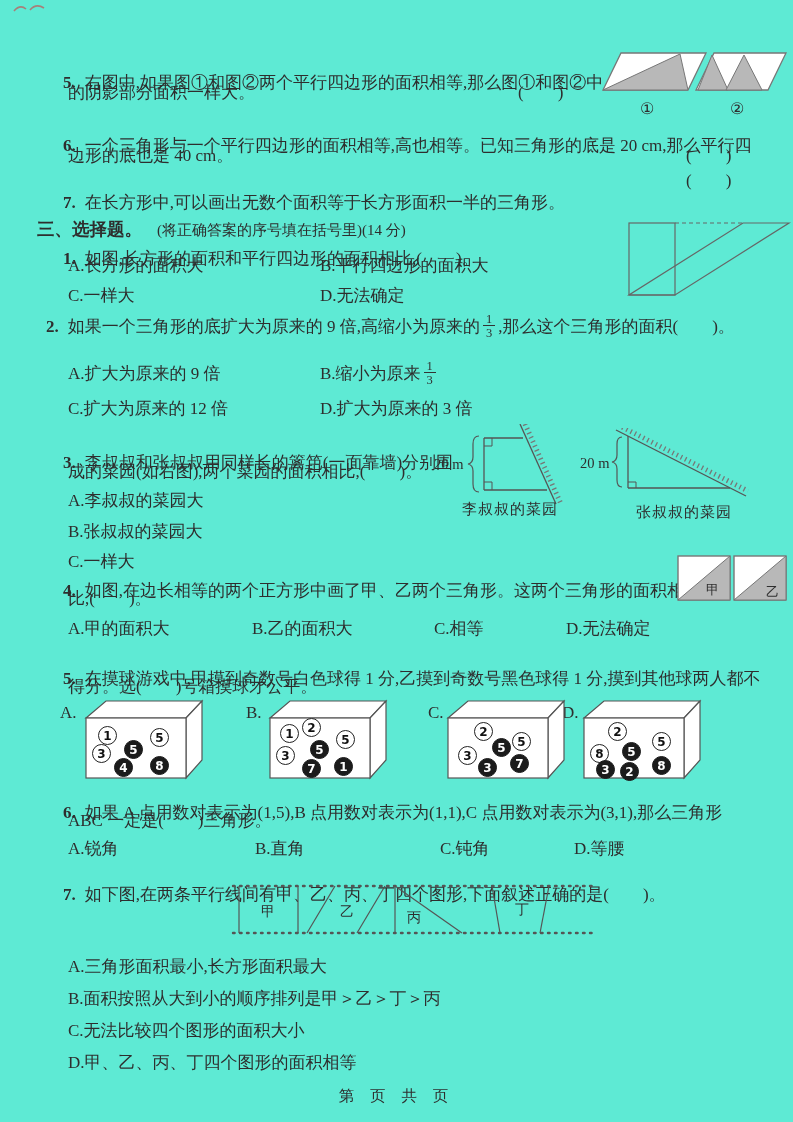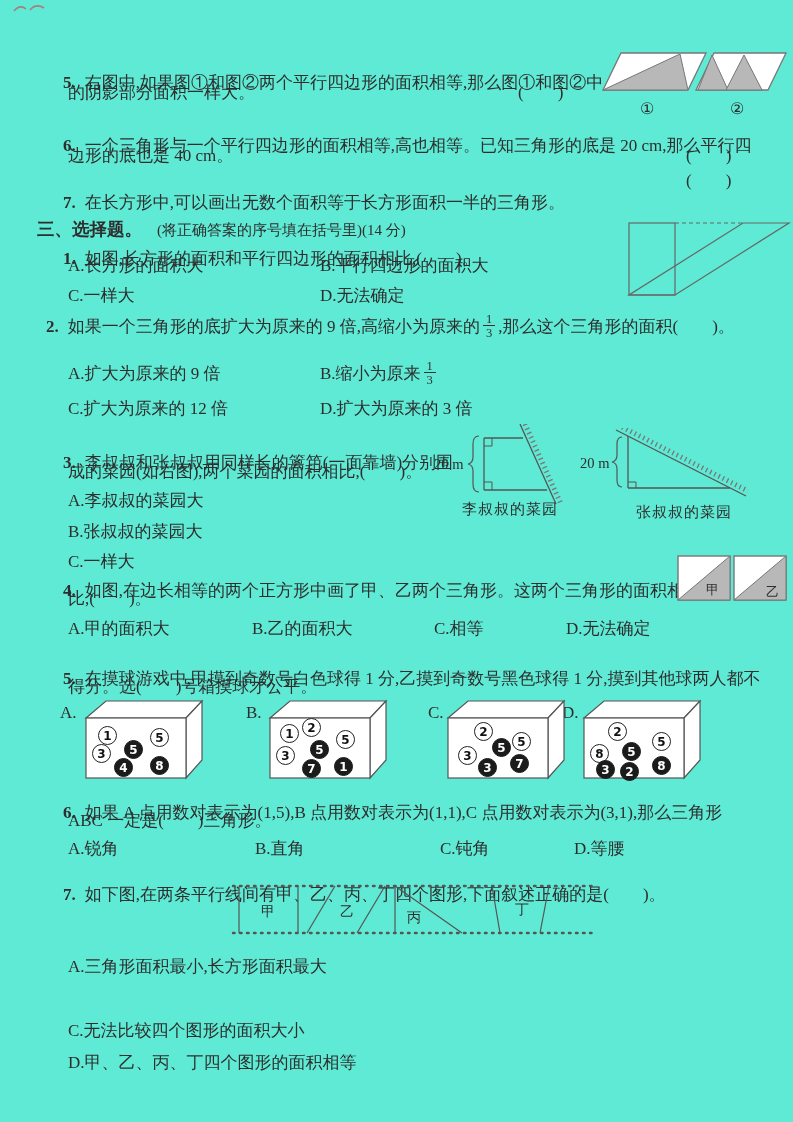--- a/index.html
+++ b/index.html
@@ -233,17 +233,19 @@
     <line x1="170" y1="10" x2="237" y2="57" stroke="#555" stroke-width="1.2"></line>
     <line x1="267" y1="10" x2="275" y2="57" stroke="#555" stroke-width="1.2"></line>
     <line x1="324" y1="10" x2="315" y2="57" stroke="#555" stroke-width="1.2"></line>
     <text x="36" y="40" font-size="14">甲</text>
     <text x="115" y="40" font-size="14">乙</text>
     <text x="182" y="46" font-size="14">丙</text>
     <text x="290" y="38" font-size="14">丁</text>
   </svg>
 
   <div class="t" style="left:68px;top:956px;text-align:right;">A.三角形面积最小,长方形面积最大</div>
+  <div class="t" style="left:68px;top:988px;">B.面积按照从大到小的顺序排列是甲＞乙＞丁＞丙</div>
   <div class="t" style="left:68px;top:1020px;">C.无法比较四个图形的面积大小</div>
   <div class="t" style="left:68px;top:1052px;">D.甲、乙、丙、丁四个图形的面积相等</div>
 
+  <div class="footer">第 页 共 页</div>
 
 </div>
 
 </body></html>

